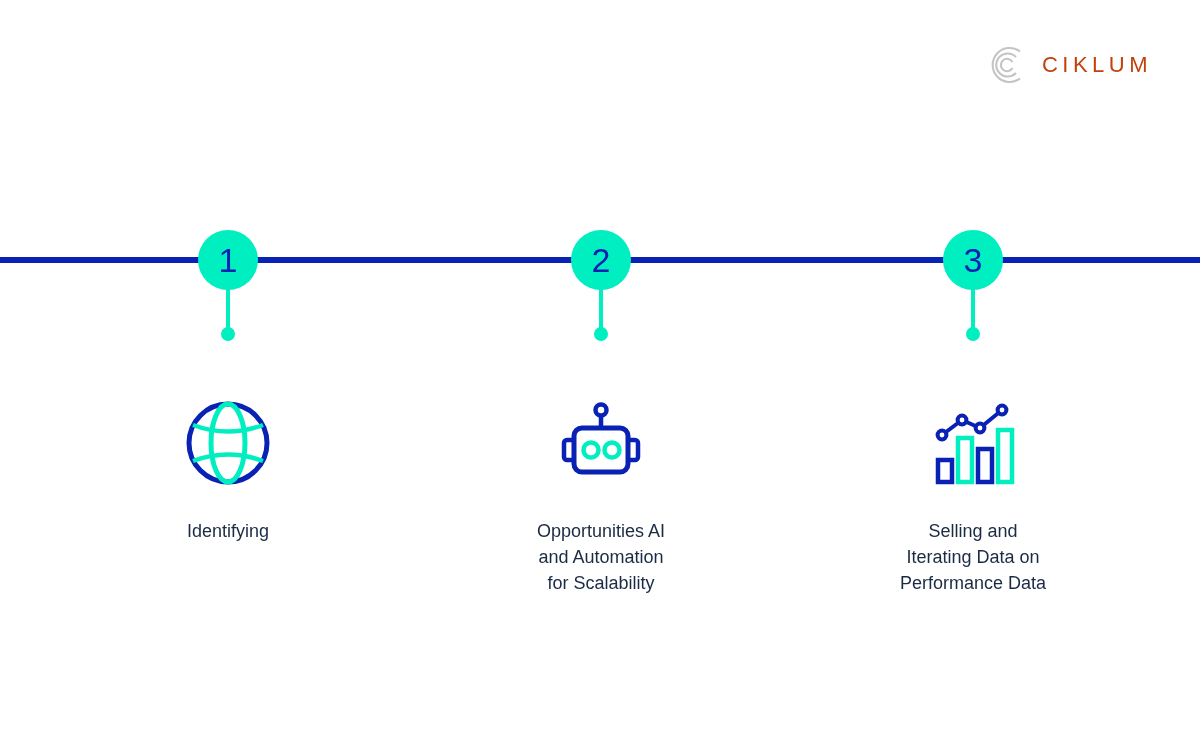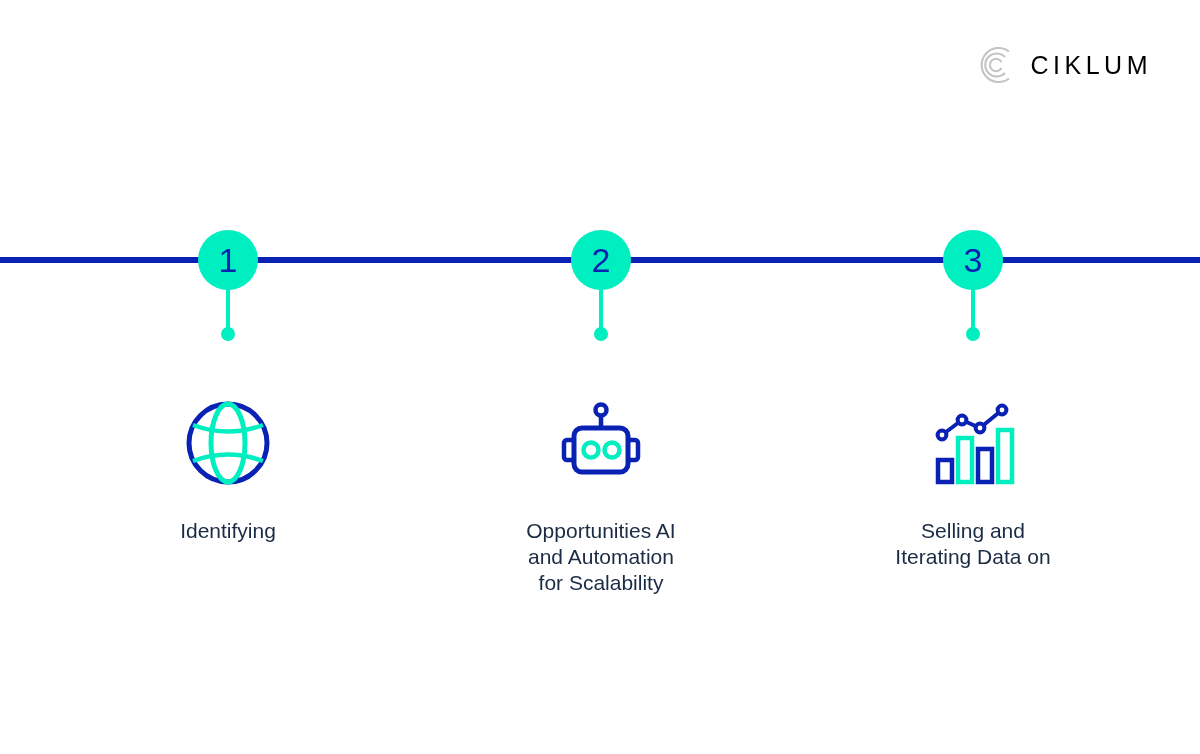--- a/index.html
+++ b/index.html
@@ -23,22 +23,22 @@
     display: flex;
     align-items: center;
     gap: 14px;
   }
   .brand-mark {
     width: 42px;
     height: 42px;
     display: block;
   }
   .brand-name {
-    color: #000000;
-    font-size: 25px;
+    color: #c2410c;
+    font-size: 22px;
     letter-spacing: 4.5px;
     line-height: 1;
   }
 
   
   .axis {
     position: absolute;
     left: 0;
     right: 0;
     top: 257px;
@@ -112,21 +112,21 @@
   }
 
   .caption {
     position: absolute;
     top: 518px;
     left: 50%;
     margin-left: -140px;
     width: 280px;
     text-align: center;
     color: #1b2b44;
-    font-size: 21px;
+    font-size: 18px;
     line-height: 26px;
   }
   .caption-line {
     display: block;
   }
 </style>
 </head>
 <body>
 
 <div class="brand">
@@ -196,16 +196,17 @@
         <circle cx="74" cy="12" r="4.4" fill="#ffffff" stroke="#0a22b4" stroke-width="4"></circle>
         <rect x="10" y="62" width="14" height="22" fill="none" stroke="#0a22b4" stroke-width="4.5"></rect>
         <rect x="30" y="40" width="14" height="44" fill="none" stroke="#00efc0" stroke-width="4.5"></rect>
         <rect x="50" y="51" width="14" height="33" fill="none" stroke="#0a22b4" stroke-width="4.5"></rect>
         <rect x="70" y="32" width="14" height="52" fill="none" stroke="#00efc0" stroke-width="4.5"></rect>
       </svg>
     </div>
     <div class="caption">
       <span class="caption-line">Selling and</span>
       <span class="caption-line">Iterating Data on</span>
+      <span class="caption-line">Performance Data</span>
     </div>
   </div>
 
 </div>
 
 </body></html>

